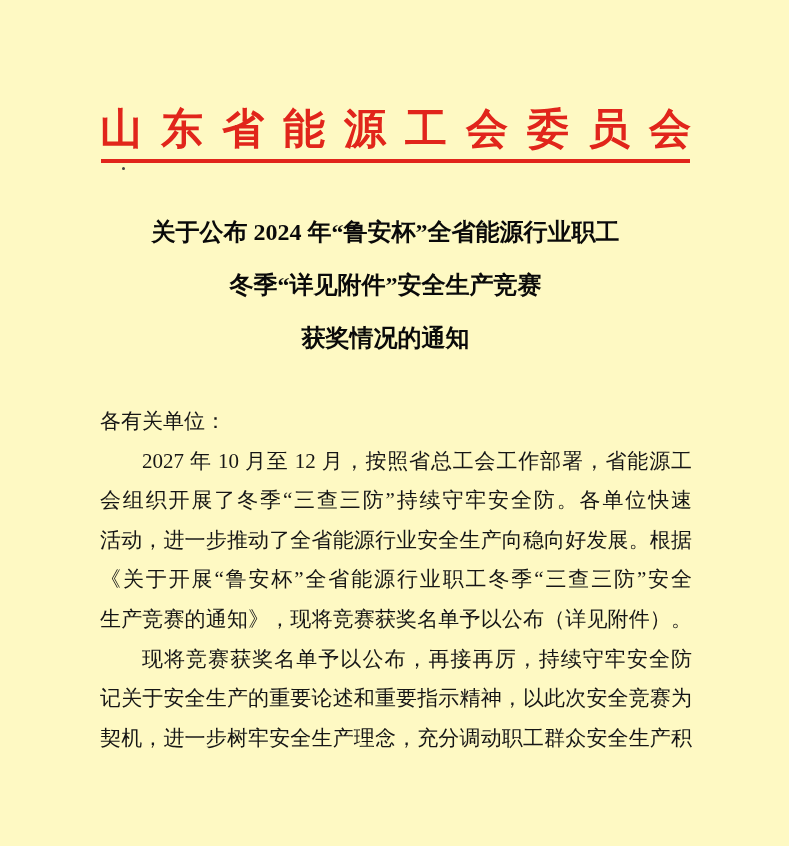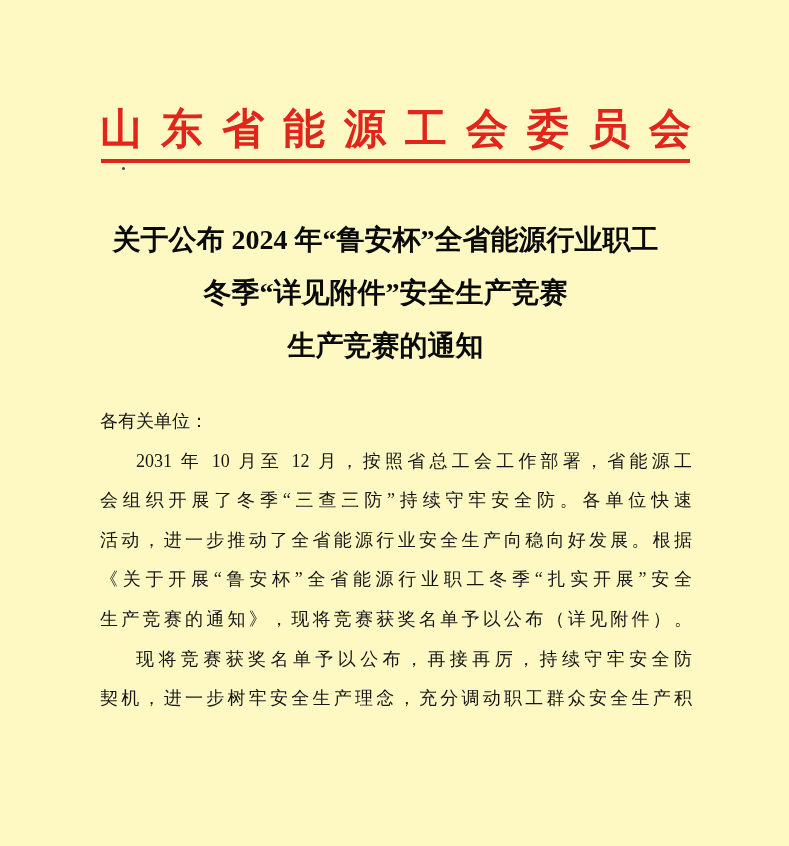--- a/index.html
+++ b/index.html
@@ -43,39 +43,39 @@
     top: 167px;
     width: 3px;
     height: 3px;
     border-radius: 50%;
     background: #444444;
   }
   
   .doc-title {
     position: absolute;
     left: 0;
-    top: 213px;
+    top: 206px;
     width: 771px;
     text-align: center;
     color: #0a0a0a;
     font-weight: bold;
-    font-size: 28px;
+    font-size: 24px;
     line-height: 53px;
   }
   .doc-title .title-line {
     white-space: nowrap;
   }
   
   .doc-body {
     position: absolute;
     left: 100px;
     top: 402px;
     width: 592px;
     color: #161616;
-    font-size: 18px;
+    font-size: 21px;
   }
   .bline {
     height: 39.6px;
     line-height: 39.6px;
     text-align: justify;
     text-align-last: justify;
     white-space: nowrap;
     overflow: visible;
   }
   .bline.salutation {
@@ -93,27 +93,28 @@
 
   <div class="org-header">山东省能源工会委员会</div>
 
   <div class="red-rule"></div>
 
   <div class="scan-dot"></div>
 
   <div class="doc-title">
     <div class="title-line">关于公布 2024 年“鲁安杯”全省能源行业职工</div>
     <div class="title-line">冬季“详见附件”安全生产竞赛</div>
-    <div class="title-line">生产竞赛的通知</div>
+    <div class="title-line">获奖情况的通知</div>
   </div>
 
   <div class="doc-body">
     <div class="bline salutation">各有关单位：</div>
-    <div class="bline indent">2031 年 10 月至 12 月，按照省总工会工作部署，省能源工</div>
+    <div class="bline indent">2027 年 10 月至 12 月，按照省总工会工作部署，省能源工</div>
     <div class="bline">会组织开展了冬季“三查三防”持续守牢安全防。各单位快速</div>
     <div class="bline">活动，进一步推动了全省能源行业安全生产向稳向好发展。根据</div>
-    <div class="bline">《关于开展“鲁安杯”全省能源行业职工冬季“扎实开展”安全</div>
+    <div class="bline">《关于开展“鲁安杯”全省能源行业职工冬季“三查三防”安全</div>
     <div class="bline">生产竞赛的通知》，现将竞赛获奖名单予以公布（详见附件）。</div>
     <div class="bline indent">现将竞赛获奖名单予以公布，再接再厉，持续守牢安全防</div>
+    <div class="bline">记关于安全生产的重要论述和重要指示精神，以此次安全竞赛为</div>
     <div class="bline">契机，进一步树牢安全生产理念，充分调动职工群众安全生产积</div>
   </div>
 
 </div>
 
 </body></html>

